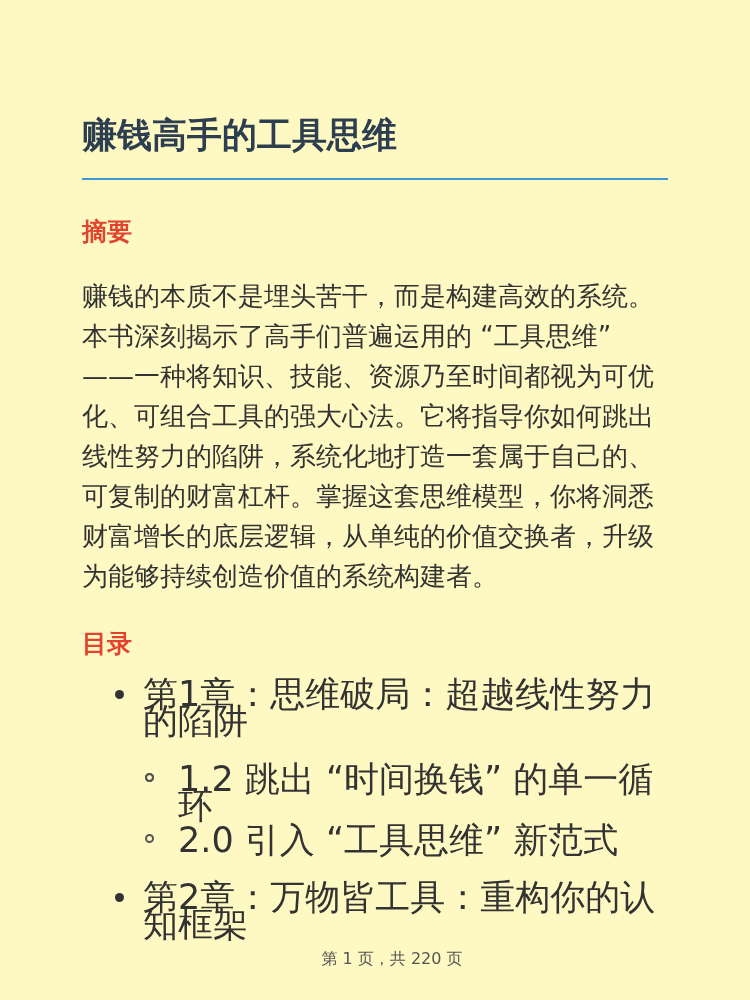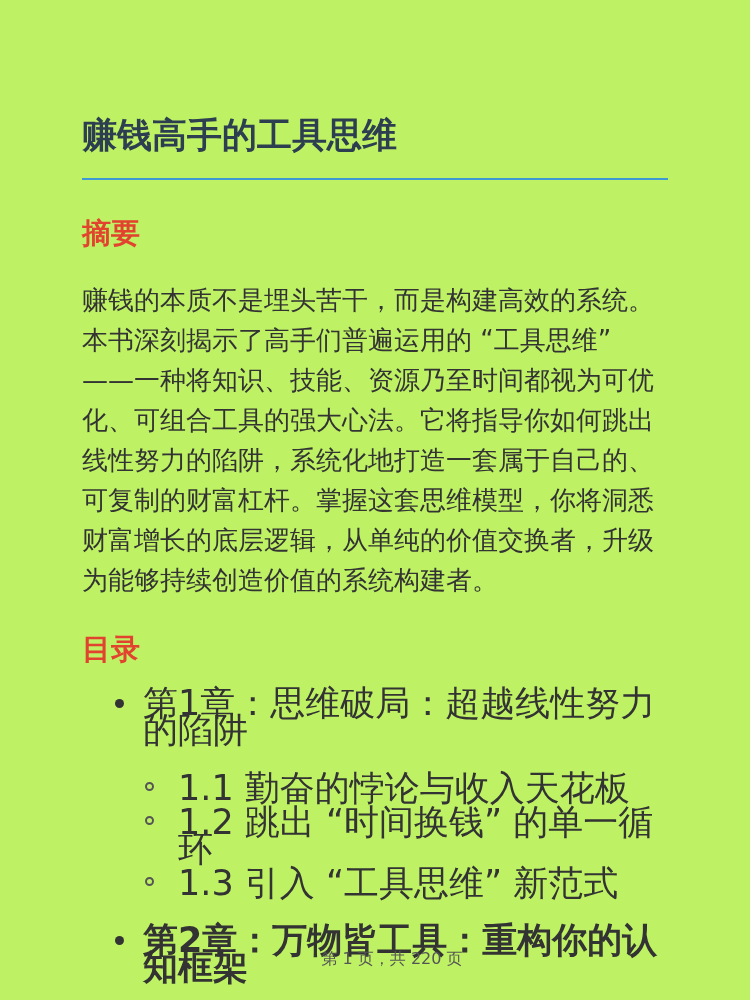--- a/index.html
+++ b/index.html
@@ -1,63 +1,63 @@
 <!DOCTYPE html>
 <html lang="zh"><head>
 <meta charset="utf-8">
 <style>
   html, body { margin: 0; padding: 0; background: #ffffff; }
   .page {
     position: relative;
     width: 750px;
     height: 1000px;
     box-sizing: border-box;
-    background: #bef264;
+    background: #fef9c3;
     padding: 114px 82px 0 82px;
     font-family: "DejaVu Sans", "Liberation Sans", sans-serif;
     color: #333333;
     overflow: hidden;
   }
   .doc-title {
     margin: 0 0 22px 0;
     font-size: 35px;
     line-height: 1.2;
     font-weight: 700;
     color: #2c3e50;
   }
   .title-rule {
     border: none;
     height: 2px;
     background: #3d98d3;
     margin: 0 0 38px 0;
   }
   .sec-heading {
     margin: 0 0 30px 0;
-    font-size: 29px;
+    font-size: 25px;
     line-height: 1.1;
     font-weight: 700;
     color: #e2432f;
   }
   .abstract-body {
     margin: 0 0 34px 0;
     font-size: 26px;
     line-height: 40px;
     color: #333333;
   }
   .toc-heading { margin-bottom: 24px; }
   .toc-list {
     list-style: none;
     margin: 0;
     padding: 0;
     font-size: 35px;
     line-height: 27px;
     color: #333333;
   }
   .toc-chapter { position: relative; padding-left: 61px; }
-  .toc-chapter + .toc-chapter { margin-top: 24px; font-weight: bold; }
+  .toc-chapter + .toc-chapter { margin-top: 24px; }
   .bullet-disc {
     position: absolute;
     left: 33px;
     top: 9px;
     width: 9px;
     height: 9px;
     border-radius: 50%;
     background: #333333;
   }
   .toc-sub {
@@ -105,29 +105,28 @@
 
   <ul class="toc-list">
 
     <li class="toc-chapter">
       <span class="bullet-disc"></span>
       <span>第1章：思维破局：超越线性努力的陷阱</span>
 
       <ul class="toc-sub">
         <li class="toc-sub-item">
           <span class="bullet-circle"></span>
-          <span>1.1 勤奋的悖论与收入天花板</span>
         </li>
         <li class="toc-sub-item">
           <span class="bullet-circle"></span>
           <span>1.2 跳出 “时间换钱” 的单一循环</span>
         </li>
         <li class="toc-sub-item">
           <span class="bullet-circle"></span>
-          <span>1.3 引入 “工具思维” 新范式</span>
+          <span>2.0 引入 “工具思维” 新范式</span>
         </li>
       </ul>
     </li>
 
     <li class="toc-chapter">
       <span class="bullet-disc"></span>
       <span>第2章：万物皆工具：重构你的认知框架</span>
     </li>
 
   </ul>

